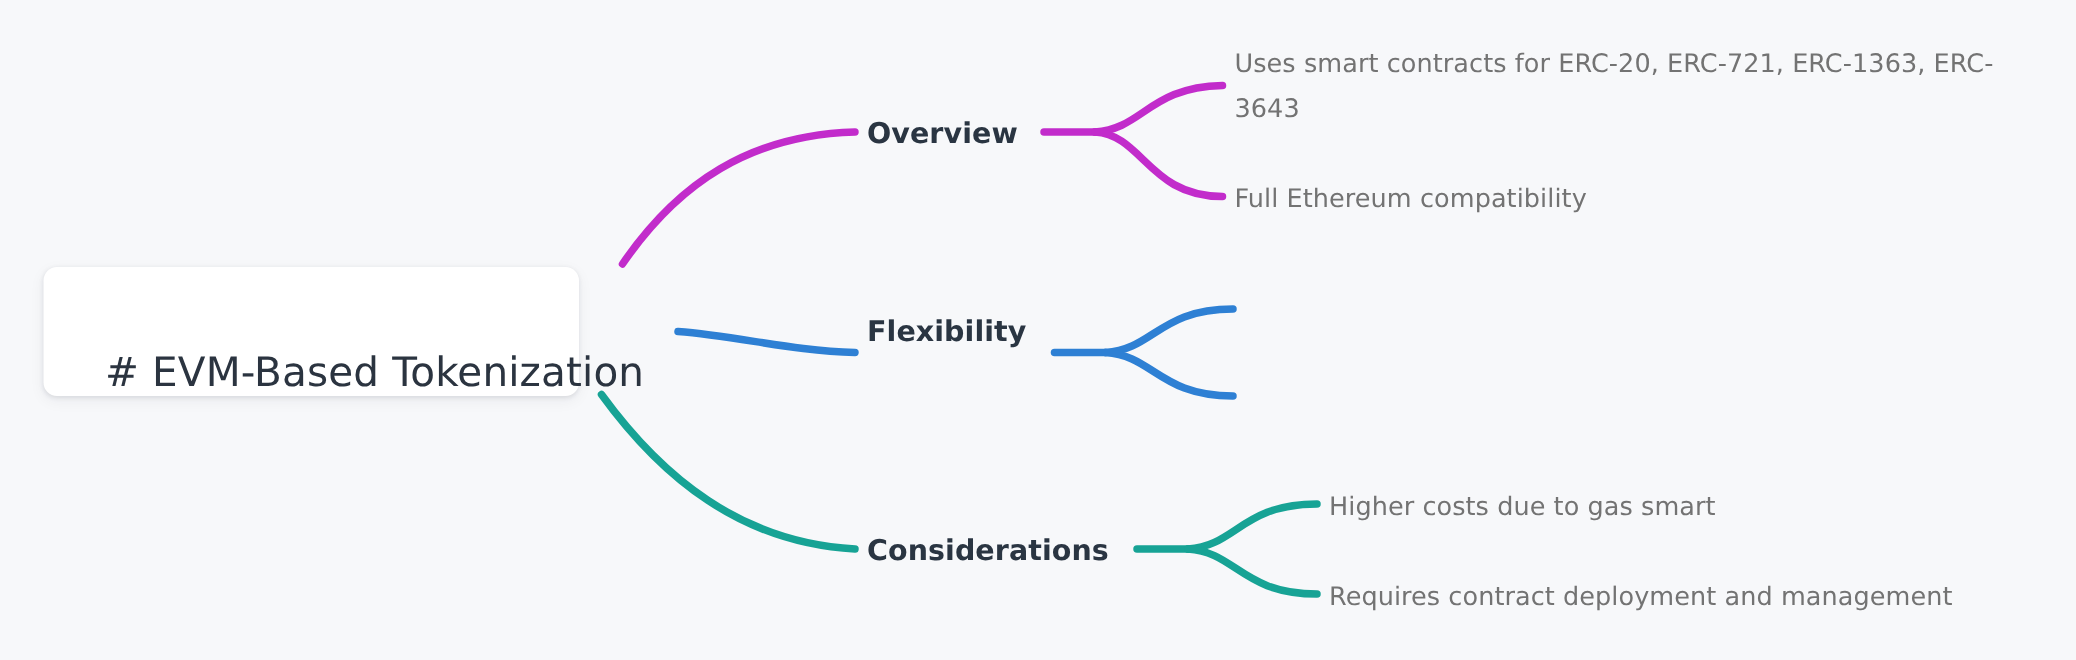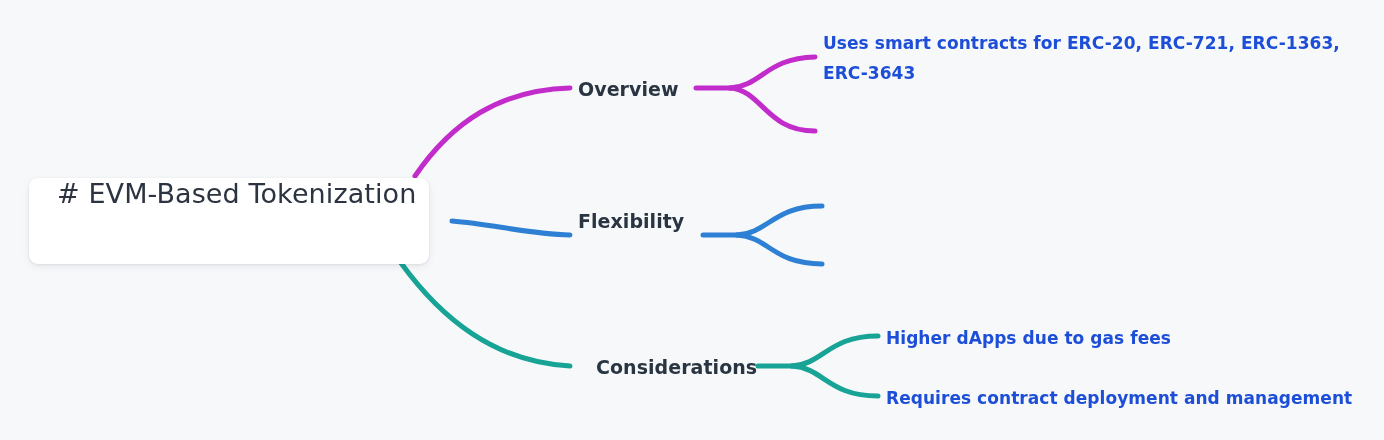--- a/index.html
+++ b/index.html
@@ -22,50 +22,50 @@
     position: absolute;
     left: 0;
     top: 0;
     width: 1384px;
     height: 440px;
   }
   .root-node {
     position: absolute;
     left: 29px;
     top: 178px;
-    width: 400px;
+    width: 357px;
     height: 86px;
     background: #ffffff;
     border-radius: 9px;
     box-shadow: 0 1px 3px rgba(30, 40, 60, 0.10), 0 3px 10px rgba(30, 40, 60, 0.055);
     display: flex;
-    align-items: flex-start;
+    align-items: flex-end;
     box-sizing: border-box;
-    padding-left: 28px;
+    padding-left: 41px;
   }
   .root-label {
     font-size: 27px;
     font-weight: 400;
     color: #2b3440;
     letter-spacing: 0.1px;
     white-space: nowrap;
   }
   .branch-label {
     position: absolute;
     font-size: 19px;
     font-weight: 700;
     color: #2a3542;
     white-space: nowrap;
     letter-spacing: 0.05px;
   }
   .leaf-label {
     position: absolute;
     font-size: 17px;
-    font-weight: 700;
-    color: #1d4ed8;
+    font-weight: 400;
+    color: #737373;
     letter-spacing: 0.05px;
     line-height: 30px;
   }
   .leaf-wrap {
     white-space: normal;
     width: 530px;
   }
   .leaf-nowrap {
     white-space: nowrap;
   }
@@ -101,20 +101,21 @@
 
     <path class="edge" d="M 792 366 C 824 368 828 396 878 396" fill="none" stroke="#17a395" stroke-width="5" stroke-linecap="round"></path>
   </svg>
 
   <div class="root-node" style="background: rgb(255, 255, 255);">
     <span class="root-label" style="color: rgb(43, 52, 64);"># EVM-Based Tokenization</span>
   </div>
 
   <div class="branch-label" style="left:578px; top:78px;text-align:center;">Overview</div>
   <div class="leaf-label leaf-wrap" style="left:823px; top:28px;">Uses smart contracts for ERC-20, ERC-721, ERC-1363, ERC-3643</div>
+  <div class="leaf-label leaf-nowrap" style="left:823px; top:118px;">Full Ethereum compatibility</div>
 
   <div class="branch-label" style="left:578px; top:210px;">Flexibility</div>
 
-  <div class="branch-label" style="left:578px; top:356px;margin-left:18px;">Considerations</div>
-  <div class="leaf-label leaf-nowrap" style="left:886px; top:323px;">Higher dApps due to gas fees</div>
+  <div class="branch-label" style="left:578px; top:356px;">Considerations</div>
+  <div class="leaf-label leaf-nowrap" style="left:886px; top:323px;">Higher costs due to gas smart</div>
   <div class="leaf-label leaf-nowrap" style="left:886px; top:383px;text-align:center;">Requires contract deployment and management</div>
 
 </div>
 
 </body></html>

